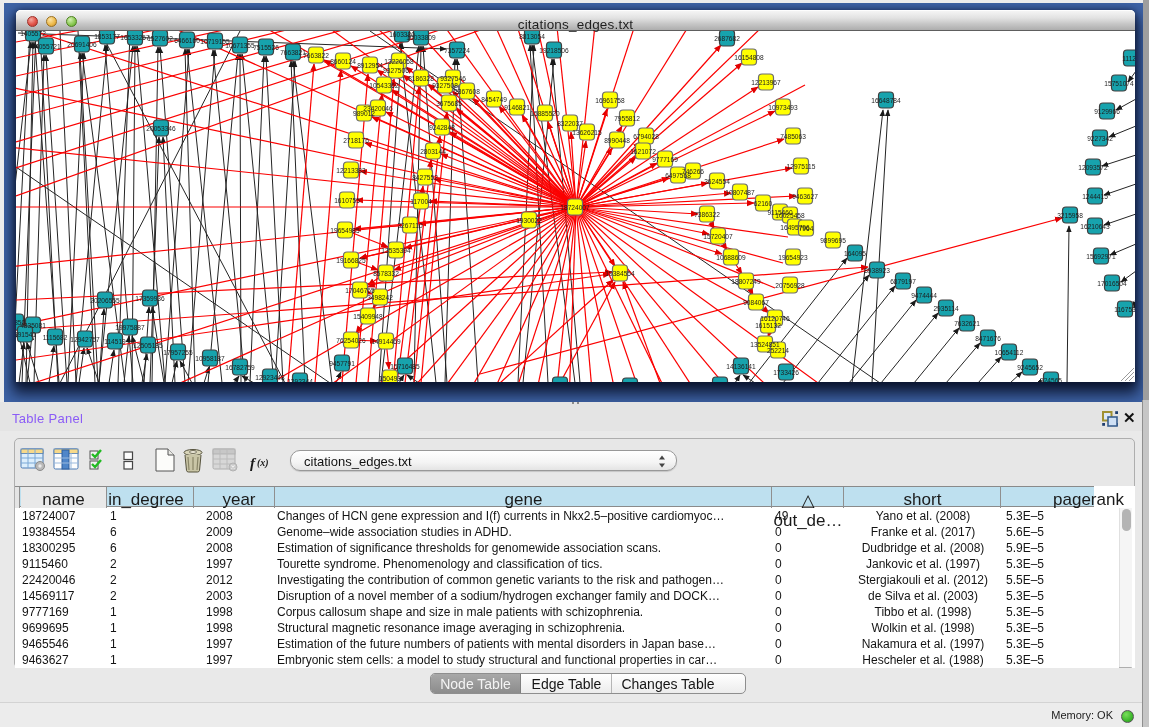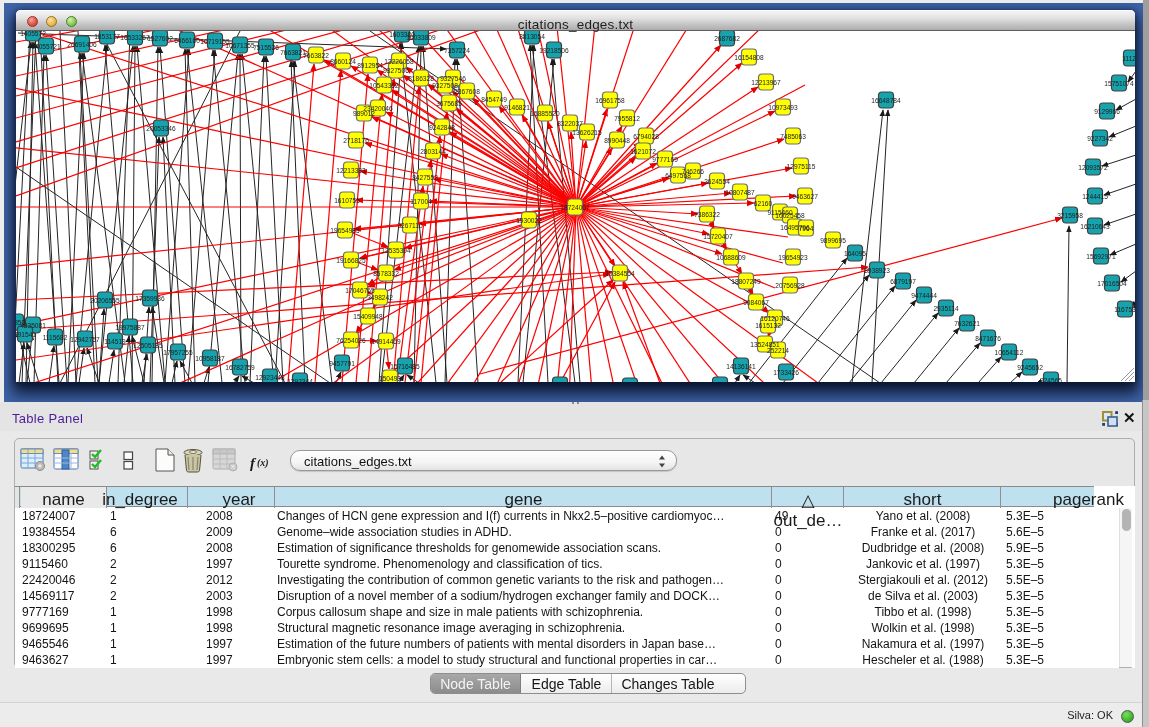--- a/index.html
+++ b/index.html
@@ -13,21 +13,21 @@
 #graph{position:absolute;left:0;top:21px}
 #graph .r{stroke:#fb0000;stroke-width:1.2;fill:none}
 #graph .k{stroke:#242424;stroke-width:1;fill:none}
 #graph .nt{fill:#17a3ad;stroke:#3f3f3f;stroke-width:1.2}
 #graph .ny{fill:#ffff00;stroke:#6e6e6e;stroke-width:1.2}
 #graph .nl{font-size:6.6px;fill:#1d1d1d;text-anchor:middle;font-family:"Liberation Sans",sans-serif}
 #rightstrip{position:absolute;left:1143px;top:0;width:6px;height:400px;background:#9e9e9e}
 #rightline2{position:absolute;left:1142px;top:400px;width:7px;height:327px;background:#c6c6c6;border-left:1px solid #8f8f8f;z-index:30}
 #bottom{position:absolute;left:0;top:402px;width:1149px;height:325px;background:#e9e9e9}
 #tpband{position:absolute;left:0;top:402px;width:1149px;height:29px;background:#e4e4e4}
-#tp-title{position:absolute;left:12px;top:411px;font-size:13px;color:#4c1d95;letter-spacing:.3px}
+#tp-title{position:absolute;left:12px;top:411px;font-size:13px;color:#8b5cf6;letter-spacing:.3px}
 #tp-x{position:absolute;left:1123px;top:409px;font-size:15px;font-weight:bold;color:#111}
 #panel{position:absolute;left:14px;top:438px;width:1121px;height:230px;border:1px solid #aeaeae;border-radius:5px;background:#e7e7e7}
 #tbody{position:absolute;left:15px;top:507px;width:1104px;height:161px;background:#fff}
 #tright{position:absolute;left:1132px;top:507px;width:3px;height:161px;background:#fff}
 #dd{position:absolute;left:290px;top:450px;width:387px;height:21px;border:1px solid #989898;border-radius:10px;background:linear-gradient(#ffffff,#f4f4f4 60%,#e4e4e4);box-shadow:0 1px 1px rgba(0,0,0,.15)}
 #dd span{position:absolute;left:13px;top:3px;font-size:13px;color:#111}
 #dd svg{position:absolute;right:10px;top:3.5px}
 #thead{position:absolute;left:15px;top:486px;width:1079px;height:21px;background:#bee0ef;border-top:1px solid #8a8a8a;border-bottom:1px solid #8a8a8a;font-size:17px;color:#1a1a1a}
 #theadgap{position:absolute;left:1094px;top:486px;width:41px;height:23px;background:#fff}
 #thead .h{position:absolute;top:3px;text-align:center;border-right:1px solid #8f8f8f;height:21px;top:0;padding-top:3px}
@@ -661,21 +661,21 @@
     <span>citations_edges.txt</span>
     <svg width="8" height="13" viewBox="0 0 8 13">
       <path d="M4 0.5L7 4.5H1z" fill="#444"></path>
       <path d="M4 12.5L7 8.5H1z" fill="#444"></path>
     </svg>
   </div>
 <div id="theadgap"></div>
 <div id="thead">
  <div class="h" style="left:0;width:5px;background:#e4e4e4"></div>
  <div class="h" style="left:6px;width:86px;background:#e9e9e9">name</div>
- <div class="h" style="left:78px;width:95px">in_degree</div>
+ <div class="h" style="left:84px;width:95px">in_degree</div>
  <div class="h" style="left:189px;width:71px">year</div>
  <div class="h" style="left:261px;width:496px">gene</div>
  <div class="h" style="left:758px;width:71px">△ out_de…</div>
  <div class="h" style="left:830px;width:156px">short</div>
  <div class="h" style="left:1018px;width:112px">pagerank</div>
 </div>
 <div class="tr" style="top:508px">
     <span class="c0">18724007</span>
     <span class="c1">1</span>
     <span class="c2">2008</span>
@@ -767,13 +767,13 @@
   </div>
 <div id="vscroll">
     <div id="vthumb"></div>
   </div>
 <div id="tabs">
     <div class="seg" id="seg1">Node Table</div>
     <div class="seg" id="seg2">Edge Table</div>
     <div class="seg" id="seg3">Changes Table</div>
   </div>
 <div id="status"></div>
-<div id="mem">Silva: OK</div>
+<div id="mem">Memory: OK</div>
 <div id="memdot"></div>
 </body></html>

